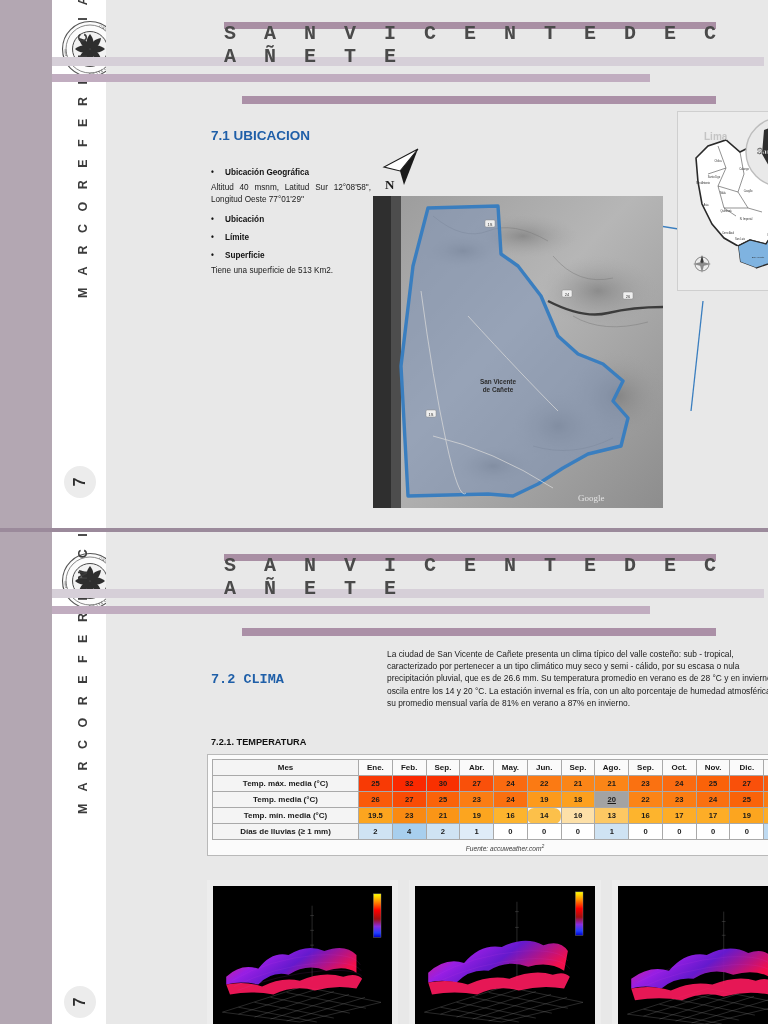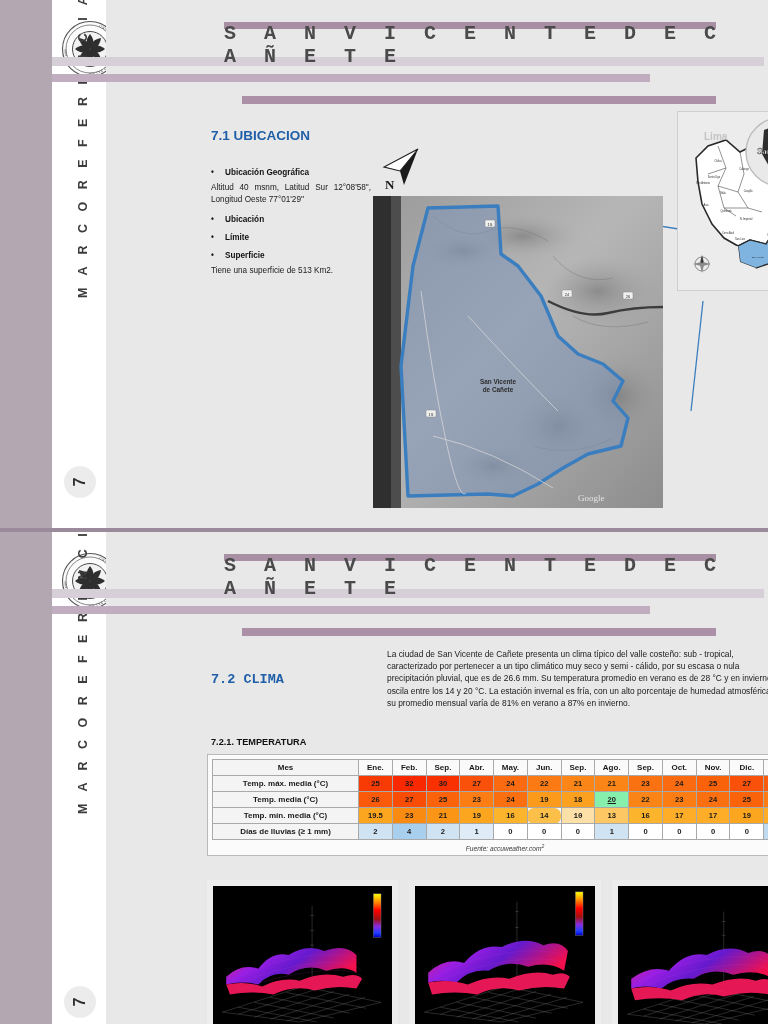--- a/index.html
+++ b/index.html
@@ -436,21 +436,21 @@
             </tr>
             <tr>
               <td class="rowlab">Temp. media (°C)</td>
               <td style="background: rgb(250, 90, 9);">26</td>
               <td style="background: rgb(249, 76, 5);">27</td>
               <td style="background: rgb(250, 99, 9);">25</td>
               <td style="background: rgb(251, 125, 19);">23</td>
               <td style="background: rgb(250, 112, 16);">24</td>
               <td style="background: rgb(252, 154, 28);">19</td>
               <td style="background: rgb(252, 160, 31);">18</td>
-              <td style="background: #86efac; text-decoration: underline;">20</td>
+              <td style="background: #a3a3a3; text-decoration: underline;">20</td>
               <td style="background: rgb(251, 132, 22);">22</td>
               <td style="background: rgb(251, 125, 19);">23</td>
               <td style="background: rgb(250, 112, 16);">24</td>
               <td style="background: rgb(250, 99, 9);">25</td>
               <td style="background: rgb(251, 125, 19);">23</td>
             </tr>
             <tr>
               <td class="rowlab">Temp. mín. media (°C)</td>
               <td style="background: rgb(252, 165, 31);">19.5</td>
               <td style="background: rgb(249, 138, 18);">23</td>

